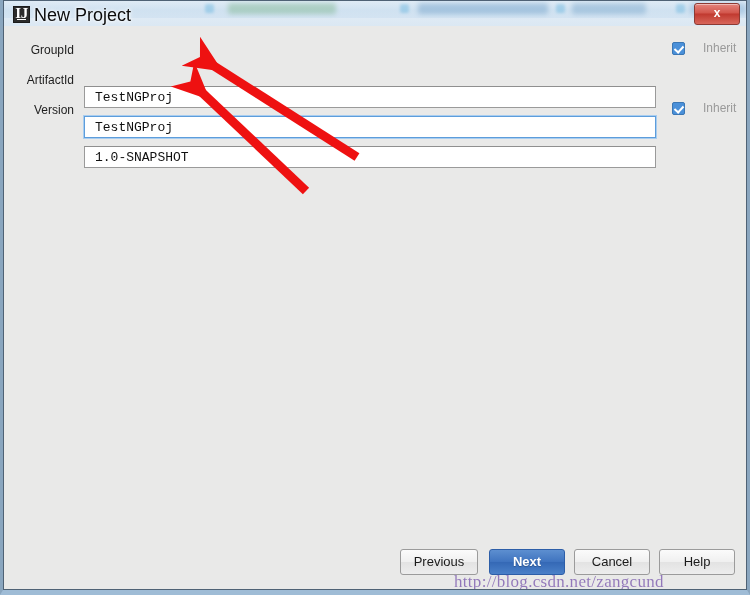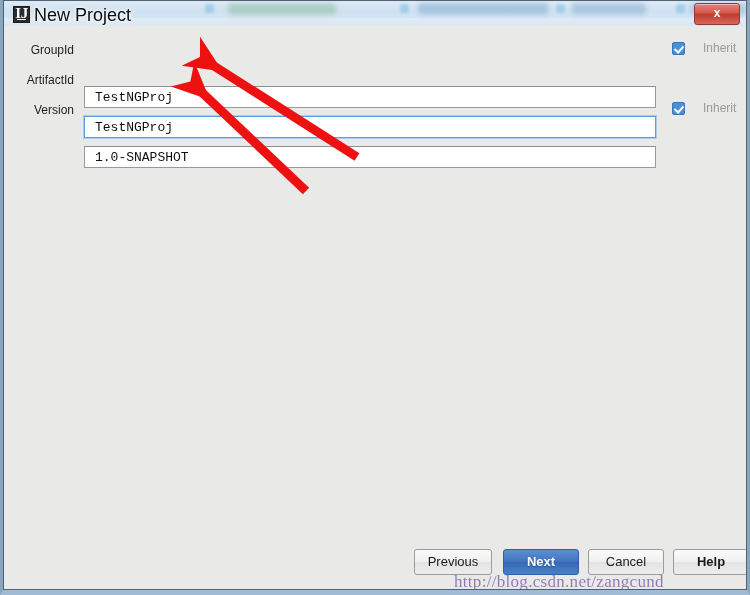--- a/index.html
+++ b/index.html
@@ -205,21 +205,21 @@
     transform: rotate(42deg);
   }
   .inherit-label {
     font-size: 12px;
     color: #9a9a9a;
   }
 
   
   .button-bar {
     position: absolute;
-    left: 16px;
+    left: 2px;
     top: 523px;
     width: 604px;
     height: 40px;
   }
   .btn {
     position: absolute;
     top: 0;
     height: 26px;
     box-sizing: border-box;
     border: 1px solid #9b9b9b;
@@ -235,21 +235,21 @@
   .btn-previous { left: 394px; width: 78px; }
   .btn-next {
     left: 483px; width: 76px;
     background: linear-gradient(180deg,#5d8fd0 0%, #3f73bf 50%, #3569b6 52%, #4a80c8 100%);
     border-color: #2d5ea8;
     color: #ffffff;
     font-weight: bold;
     text-shadow: 0 1px 1px rgba(0,0,0,.25);
   }
   .btn-cancel { left: 568px; width: 76px; }
-  .btn-help { left: 653px; width: 76px; font-weight: bold; }
+  .btn-help { left: 653px; width: 76px; }
 
   
   .watermark {
     position: absolute;
     left: 450px;
     top: 546px;
     font-size: 17px;
     color: #4c1d95;
     opacity: .55;
     letter-spacing: .3px;

